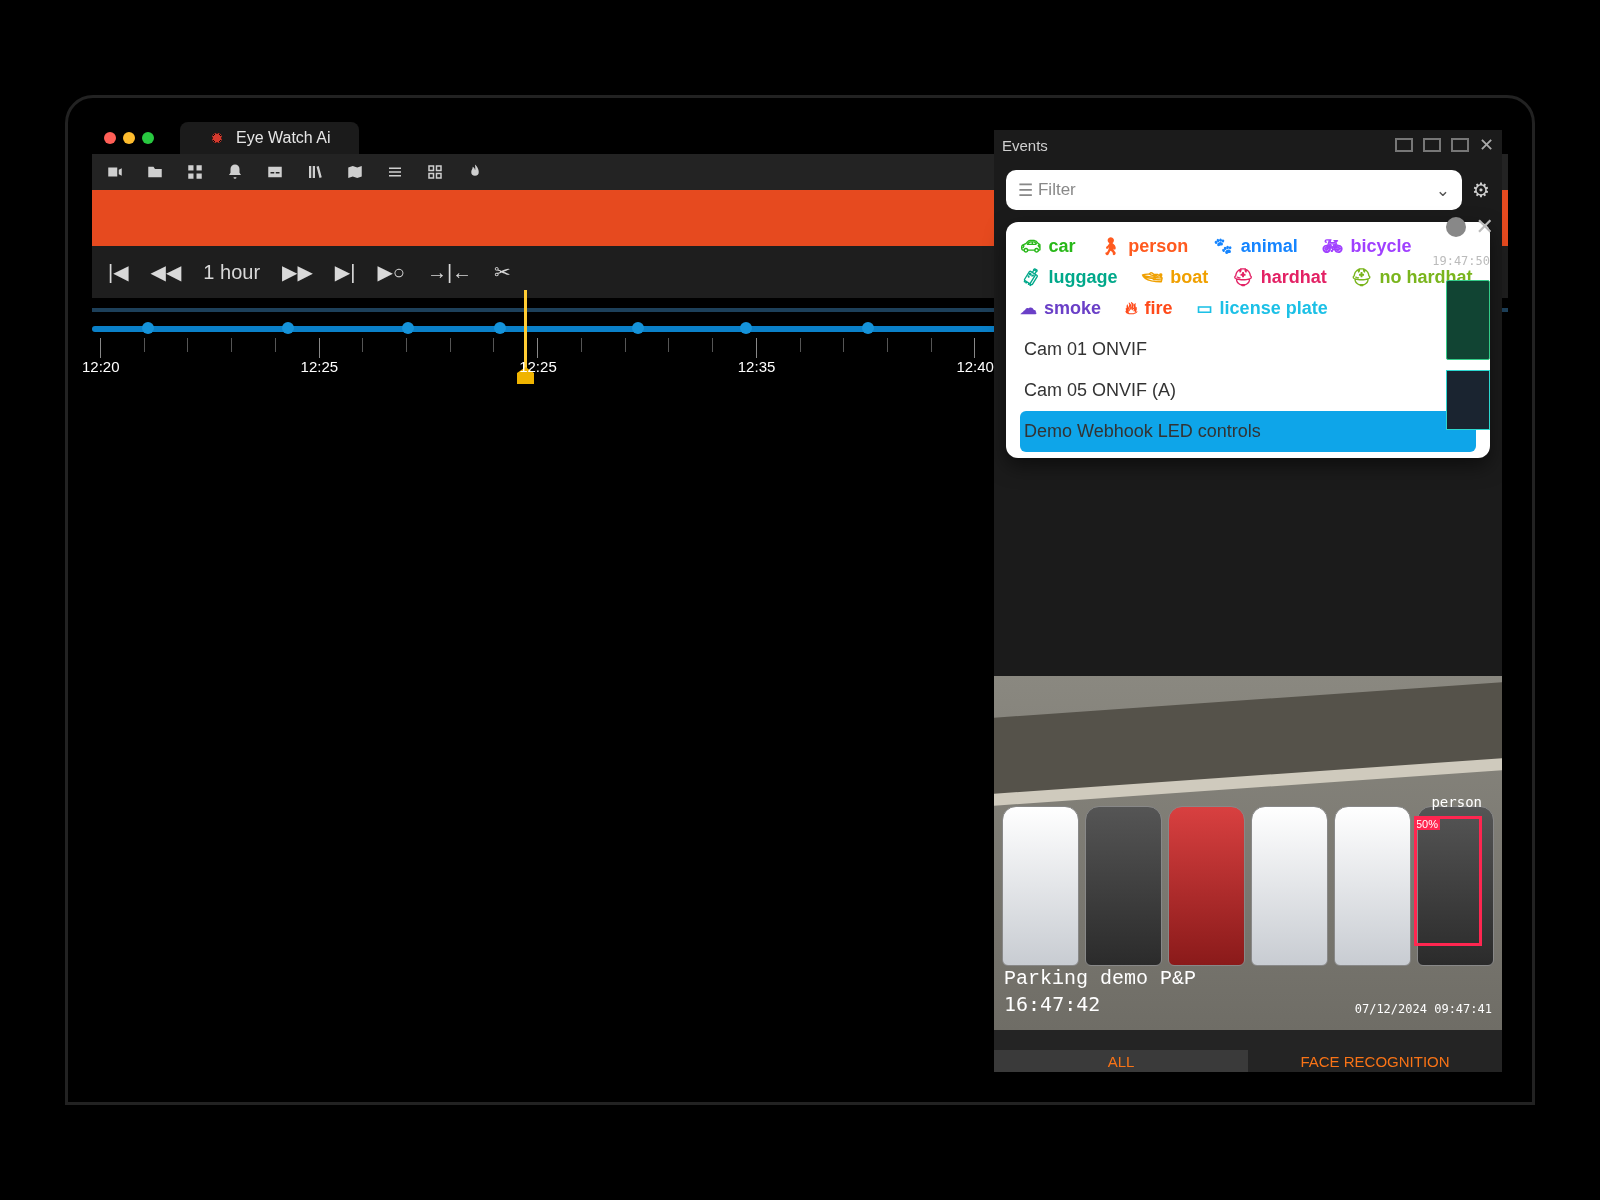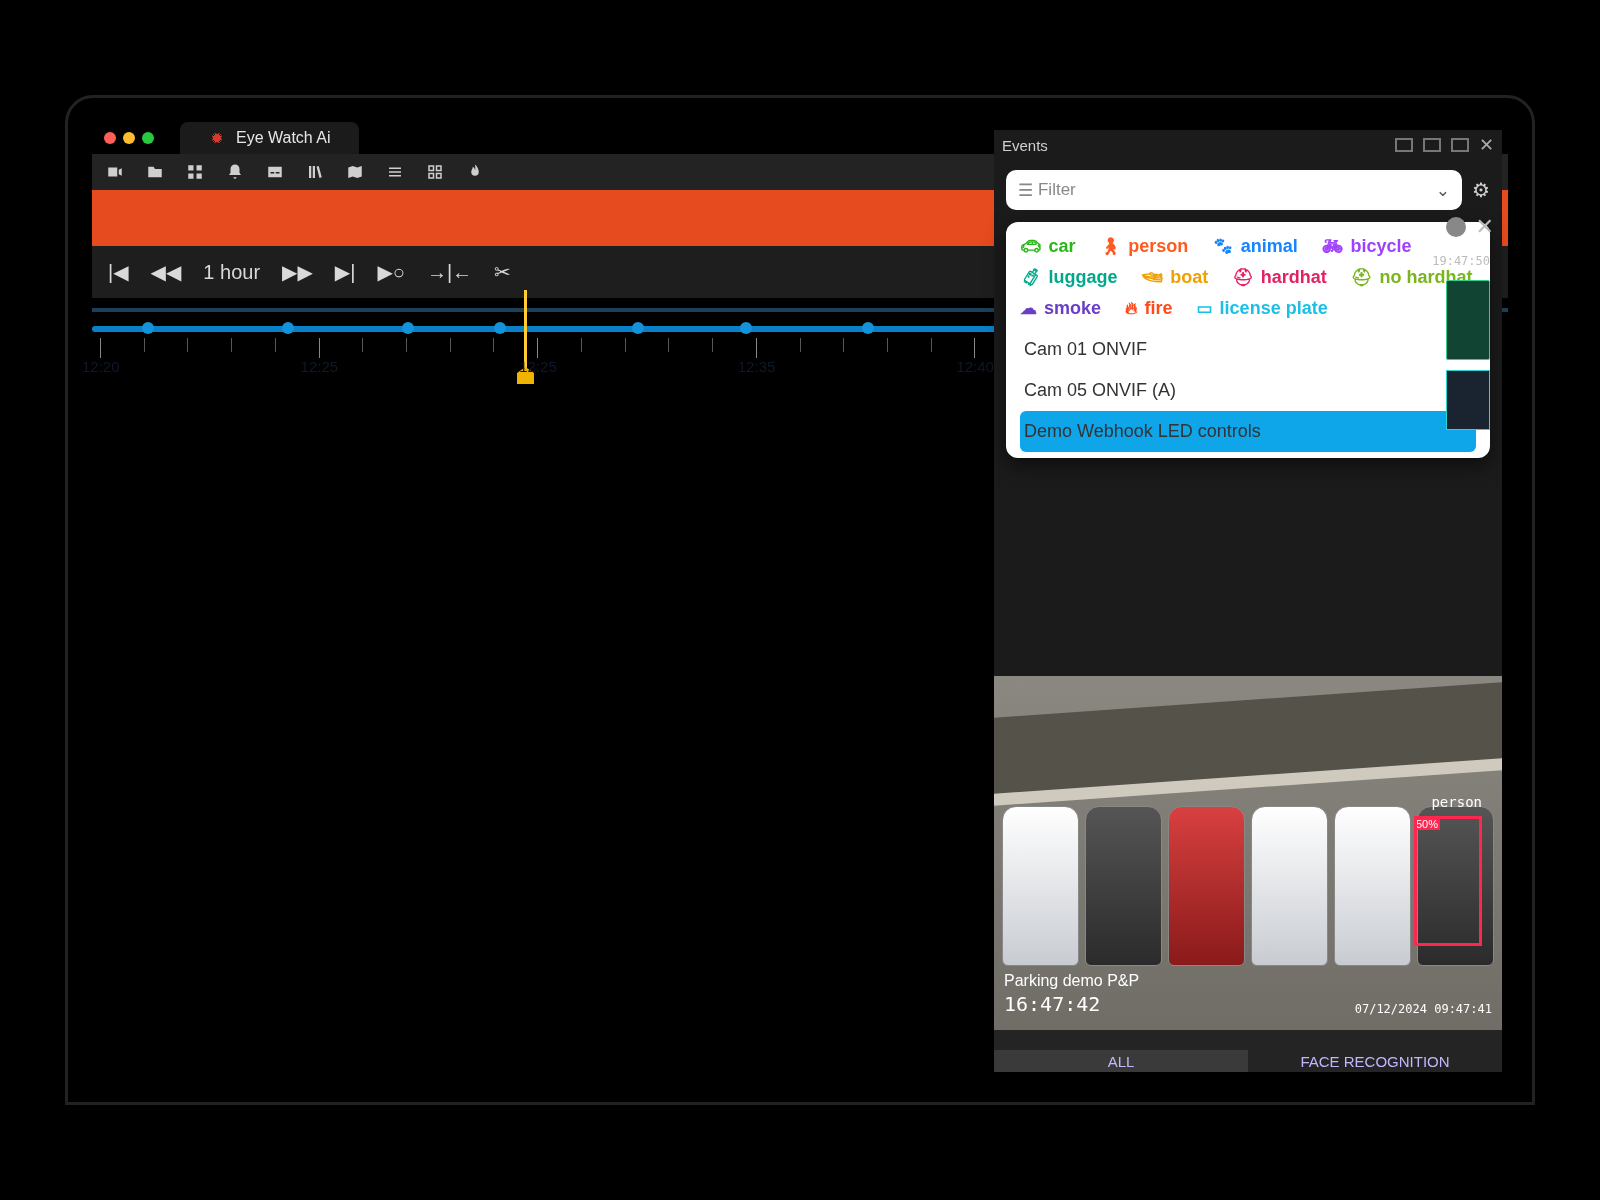--- a/index.html
+++ b/index.html
@@ -115,21 +115,21 @@
 
 
 .tl-ctrl {
   height:52px; background:#1e1e1e; display:flex; align-items:center; gap:22px;
   padding:0 16px; color:#d9d9d9; font-size:20px;
 }
 .tl-ctrl .spacer { flex:1; }
 .tl-date { font-size:22px; color:#eee; }
 
 
-.timeline { height:92px; background:#000; position:relative; color:#0f172a; }
+.timeline { height:92px; background:#000; position:relative; color:#ffffff; }
 .tl-track { position:absolute; left:0; right:0; top:10px; height:4px; background:#1d405a; }
 .tl-active { position:absolute; left:0; right:0; top:28px; height:6px;
   background:linear-gradient(90deg,#0a80c8 0%,#0a80c8 70%, transparent 70%); border-radius:4px; }
 .tl-dots .d { position:absolute; top:24px; width:12px; height:12px; border-radius:50%; background:#1593da;}
 .tl-ticks { position:absolute; left:0; right:0; top:40px; height:40px; display:flex; justify-content:space-between; padding:0 8px; }
 .tick { position:relative; width:1px; background:#555; height:14px; }
 .tick.major { height:20px; background:#888; }
 .tick-label { position:absolute; top:20px; left:-18px; font-size:15px; }
 .playhead { position:absolute; top:-8px; left:432px; width:3px; height:86px; background:#ffcc33; }
 .playhead::after{ content:""; position:absolute; bottom:-8px; left:-7px; width:17px; height:17px; background:#f0b400; clip-path: polygon(50% 0,100% 35%,100% 100%,0 100%,0 35%); }
@@ -171,25 +171,25 @@
 .ev-video { margin-top:auto; position:relative; height:354px; background:linear-gradient(#8a8880,#6f6d66); overflow:hidden; }
 .road{position:absolute; left:0;right:0;top:24px;height:80px; background:#55524a; transform:skewY(-4deg);}
 .curb{position:absolute; left:0;right:0;top:100px;height:12px; background:#cfcabd; transform:skewY(-4deg);}
 .lotcars{position:absolute; left:8px;right:8px;top:130px;height:160px; display:flex; gap:6px;}
 .pcar{flex:1;background:linear-gradient(#fff,#c8ccd2); border-radius:14px 14px 6px 6px; border:1px solid #888;}
 .pcar.dark{background:linear-gradient(#555,#2b2b2b);}
 .pcar.red{background:linear-gradient(#d84040,#8a1a1a);}
 .det-box{position:absolute; right:20px; top:140px; width:68px; height:130px; border:3px solid #ff2650;}
 .det-label{position:absolute; right:20px; top:118px; color:#fff; font-size:14px; font-family:monospace;}
 .det-pct{position:absolute; right:62px; top:142px; color:#fff; background:#ff2650; font-size:11px; padding:0 2px;}
-.ev-ovl{position:absolute; left:10px; bottom:40px; color:#fff; font-size:16px;}
+.ev-ovl{position:absolute; left:10px; bottom:40px; color:#fff; font-size:20px;font-family:Liberation Mono, monospace;}
 .ev-ovl2{position:absolute; left:10px; bottom:14px; color:#fff; font-size:20px; font-family:monospace;}
 .ev-ts{position:absolute; right:10px; bottom:14px; color:#fff; font-size:12px; font-family:monospace;}
 .ev-tabs{height:42px; background:#242424; display:flex;}
-.ev-tabs .et{flex:1; display:flex; align-items:center; justify-content:center; color:#c4b5fd; font-size:15px;margin-top:20px;}
+.ev-tabs .et{flex:1; display:flex; align-items:center; justify-content:center; color:#f97316; font-size:15px;margin-top:20px;}
 .ev-tabs .sel{background:#3a3a3a;}
 
 svg { display:block; }
 </style>
 </head>
 <body>
 
 <div class="laptop">
   <div class="screen">
 

